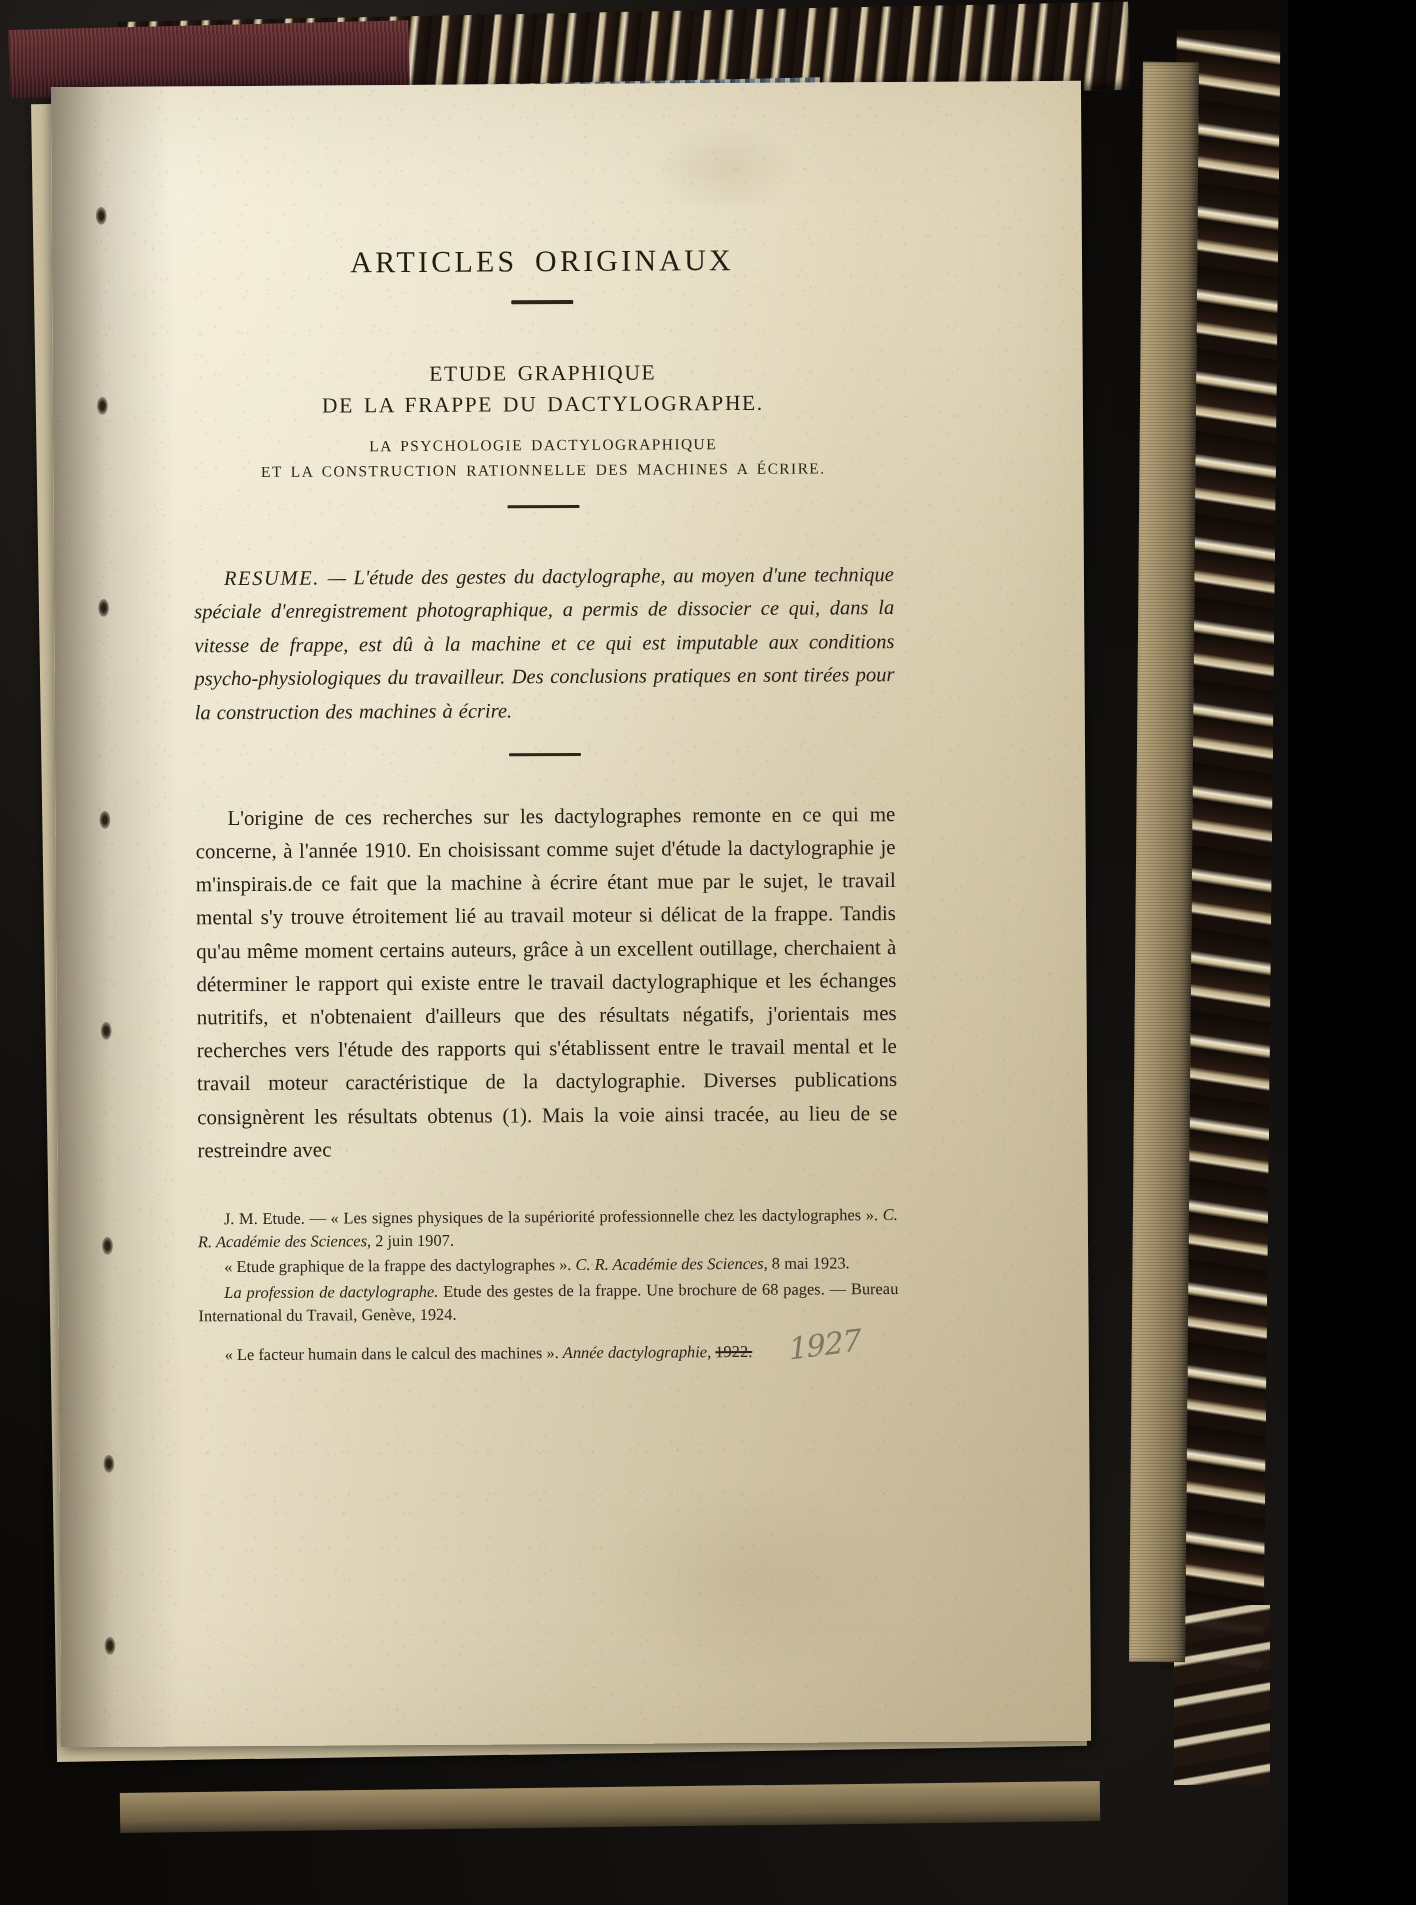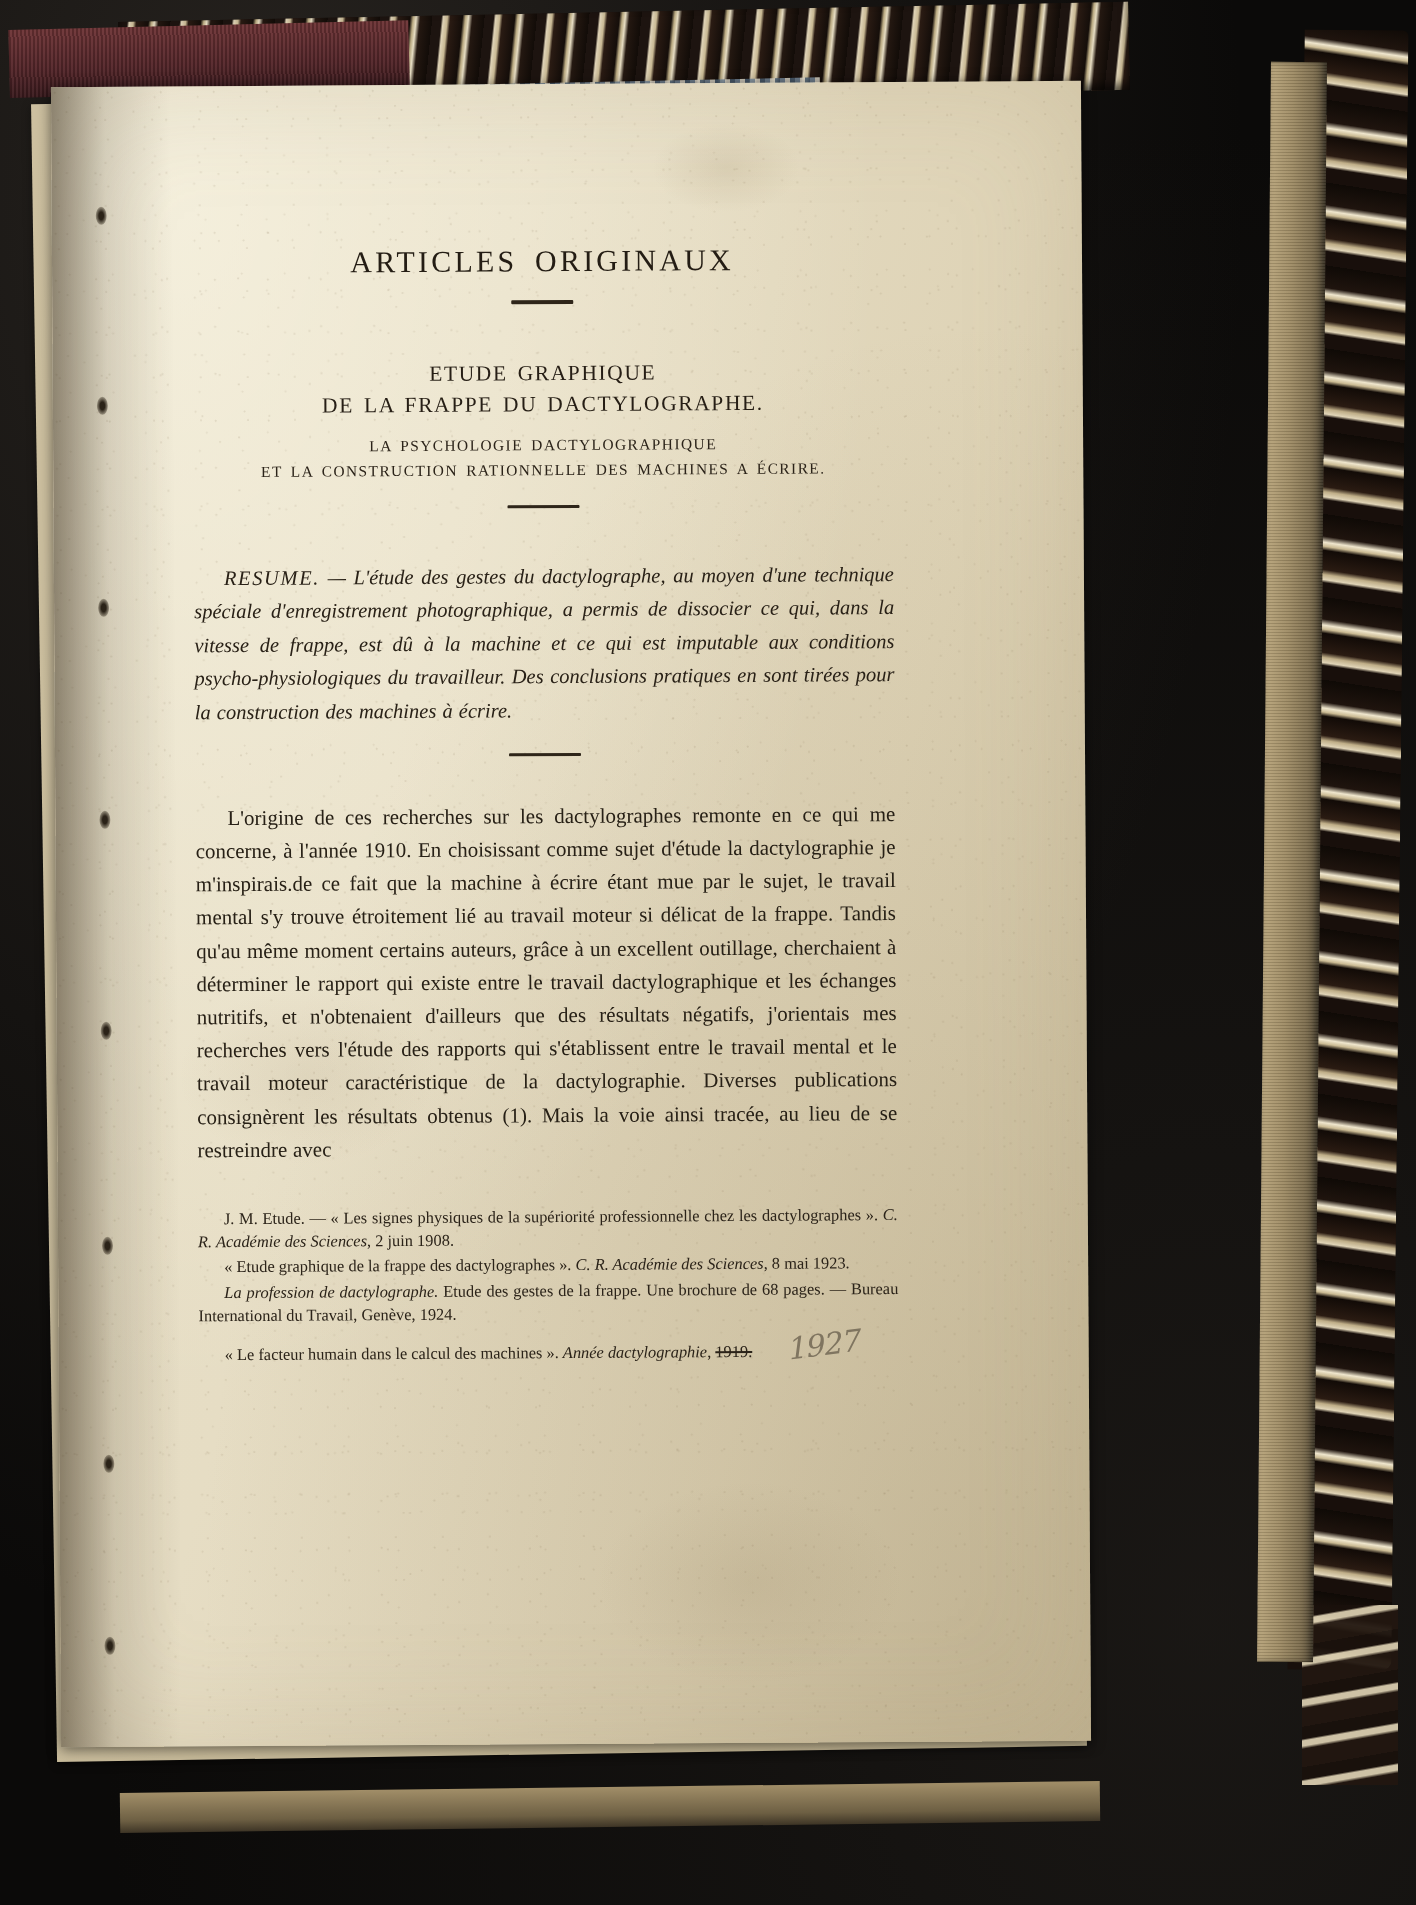--- a/index.html
+++ b/index.html
@@ -10,21 +10,21 @@
   body {
     width: 1416px;
     height: 1905px;
     overflow: hidden;
     font-family: "Liberation Serif", "DejaVu Serif", serif;
   }
 
   
   #scan {
     position: relative;
-    width: 1416px;
+    width: 1288px;
     height: 1905px;
     background: #7dd3fc;
     overflow: hidden;
   }
   .backdrop-noise {
     position: absolute;
     inset: 0;
     background:
       radial-gradient(ellipse at 20% 10%, rgba(60,54,48,.55), transparent 60%),
       radial-gradient(ellipse at 85% 85%, rgba(40,36,32,.5), transparent 65%),
@@ -333,32 +333,32 @@
         <span class="lead">RESUME.</span><span> — </span><span>L'étude des gestes du dactylographe, au moyen d'une technique spéciale d'enregistrement photographique, a permis de dissocier ce qui, dans la vitesse de frappe, est dû à la machine et ce qui est imputable aux conditions psycho-physiologiques du travailleur. Des conclusions pratiques en sont tirées pour la construction des machines à écrire.</span>
       </p>
 
       <div class="rule thin" style="margin-top:26px"></div>
 
       <p class="body-par">L'origine de ces recherches sur les dactylographes remonte en ce qui me concerne, à l'année 1910. En choisissant comme sujet d'étude la dactylographie je m'inspirais.de ce fait que la machine à écrire  étant mue par le sujet, le travail mental s'y trouve étroitement lié au travail moteur si délicat de la frappe. Tandis qu'au même moment certains auteurs, grâce à un excellent outillage, cherchaient à déterminer le rapport qui existe entre le travail dactylographique et les échanges nutritifs, et n'obtenaient d'ailleurs que des résultats négatifs, j'orientais mes recherches vers l'étude des rapports qui s'établissent entre le travail mental et le travail moteur caractéristique de la dactylographie. Diverses publications consignèrent les résultats obtenus (1). Mais la voie ainsi tracée, au lieu de se restreindre avec</p>
 
       <div class="footnotes">
 
         <p class="fn">
-          <span>J. M. Etude. — </span><span>« Les signes physiques de la supériorité professionnelle chez les dactylographes ». </span><i>C. R. Académie des Sciences</i><span>, 2 juin 1908.</span>
+          <span>J. M. Etude. — </span><span>« Les signes physiques de la supériorité professionnelle chez les dactylographes ». </span><i>C. R. Académie des Sciences</i><span>, 2 juin 1907.</span>
         </p>
 
         <p class="fn">
           <span>« Etude graphique de la frappe des dactylographes ». </span><i>C. R. Académie des Sciences</i><span>, 8 mai 1923.</span>
         </p>
 
         <p class="fn">
           <i>La profession de dactylographe.</i><span> Etude des gestes de la frappe. Une brochure de 68 pages. — Bureau International du Travail, Genève, 1924.</span>
         </p>
 
         <p class="fn">
-          <span>« Le facteur humain dans le calcul des machines ». </span><i>Année dactylographie</i><span>, </span><span class="struck">1919.</span><span class="pencil">1927</span>
+          <span>« Le facteur humain dans le calcul des machines ». </span><i>Année dactylographie</i><span>, </span><span class="struck">1922.</span><span class="pencil">1927</span>
         </p>
 
       </div>
 
     </div>
   </div>
 </div>
 
 </body></html>

